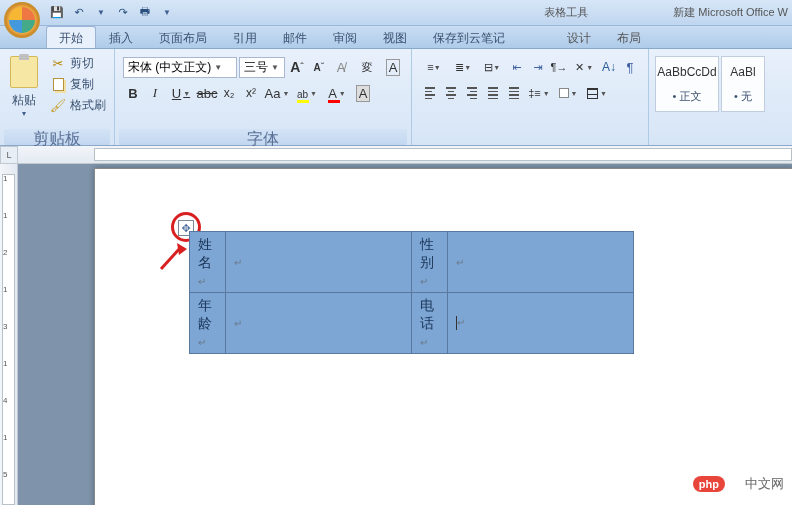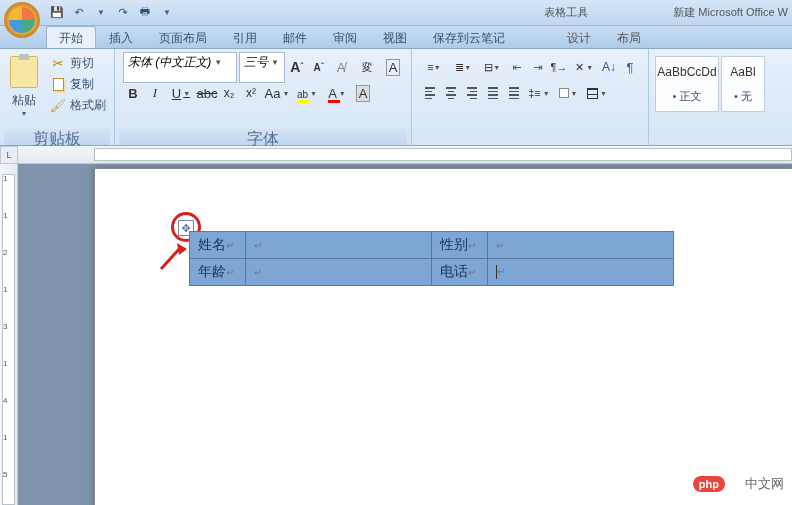--- a/index.html
+++ b/index.html
@@ -36,21 +36,21 @@
 .clipboard .small-btns { display: flex; flex-direction: column; gap: 2px; padding: 2px 2px 0 4px; }
 .small-btn { display: flex; align-items: center; gap: 4px; font-size: 12px; color: #3b5271; cursor: pointer; padding: 1px 2px; }
 .small-icon { width: 16px; height: 16px; display: inline-flex; align-items: center; justify-content: center; }
 .cut-i { color: #b8860b; font-size: 13px; }
 .copy-i { background: #fff; border: 1px solid #b39238; box-shadow: 2px 2px 0 #f0e0a8; width: 11px; height: 13px; }
 .brush-i { color: #c8a030; font-size: 13px; }
 
 
 .font .row { display: flex; align-items: center; gap: 2px; height: 26px; }
 .font-body { flex-direction: column; padding: 2px 4px; }
-.combo { border: 1px solid #a8b8d0; background: #fff; font-size: 12px; display: flex; align-items: center; padding: 1px 2px 11px 4px; cursor: pointer; font-style: italic; }
+.combo { border: 1px solid #a8b8d0; background: #fff; font-size: 12px; display: flex; align-items: center; padding: 1px 2px 1px 4px; cursor: pointer; }
 .combo-drop { font-size: 8px; color: #555; margin-left: 3px; }
 .fontname { width: 114px; }
 .fontsize { width: 46px; }
 .sq-btn { width: 20px; height: 20px; border: 1px solid transparent; display: flex; align-items: center; justify-content: center; font-size: 13px; cursor: pointer; color: #333; }
 .sq-btn.wide { width: 28px; }
 .sq-btn .drop { font-size: 7px; margin-left: 2px; color: #555; }
 .grow-a { font-size: 14px; font-weight: bold; }
 .shrink-a { font-size: 10px; font-weight: bold; }
 .clear-fmt { color: #888; position: relative; }
 .bold { font-weight: bold; }
@@ -95,21 +95,21 @@
 .h-ruler-inner { position: absolute; left: 76px; right: 0; top: 2px; bottom: 2px; background: #fff; border: 1px solid #b8c0c8; }
 .v-ruler { position: absolute; top: 164px; left: 0; width: 18px; bottom: 0; background: linear-gradient(90deg,#f2f5f9, #e4eaf2); border-right: 1px solid #c0c8d0; }
 .v-ruler-inner { position: absolute; top: 10px; bottom: 0; left: 2px; right: 2px; background: #fff; border: 1px solid #b8c0c8; }
 .v-ruler-ticks { position: absolute; top: 10px; left: 3px; font-size: 8px; color: #555; display: flex; flex-direction: column; gap: 28px; }
 .doc-area { position: absolute; top: 164px; left: 18px; right: 0; bottom: 0; background: #7f94aa; }
 .page { position: absolute; left: 76px; top: 4px; width: 700px; height: 360px; background: #fff; box-shadow: 0 0 6px rgba(0,0,0,0.3); border: 1px solid #888; }
 
 
 .doc-table { position: absolute; left: 94px; top: 62px; border-collapse: collapse; }
 .doc-table td { border: 1px solid #5878a0; background: #7da6d4; color: #1a3558; font-size: 14px; padding: 4px 8px; height: 24px; }
-.doc-table td.label { width: 56px; }
+.doc-table td.label { width: 36px; }
 .doc-table td.val { width: 186px; font-size: 11px; color: #4a5a6a; }
 .doc-table td .pm { font-size: 10px; color: #6a7a8a; }
 .move-handle { position: absolute; left: 83px; top: 51px; width: 16px; height: 16px; background: #fff; border: 1px solid #7a8a9a; display: flex; align-items: center; justify-content: center; font-size: 11px; color: #5070a0; cursor: move; }
 .red-circle { position: absolute; left: 76px; top: 43px; width: 30px; height: 30px; border: 3px solid #d92020; border-radius: 50%; pointer-events: none; }
 .red-arrow { position: absolute; left: 62px; top: 72px; width: 32px; height: 32px; pointer-events: none; }
 .cursor-mark { display: inline-block; width: 1px; height: 14px; background: #333; vertical-align: middle; }
 
 
 .watermark { position: absolute; right: 8px; bottom: 12px; display: flex; align-items: center; gap: 20px; font-size: 13px; color: #666; }
 .php-badge { background: #e8463b; color: #fff; font-size: 11px; font-weight: bold; padding: 2px 6px; border-radius: 9px; }

